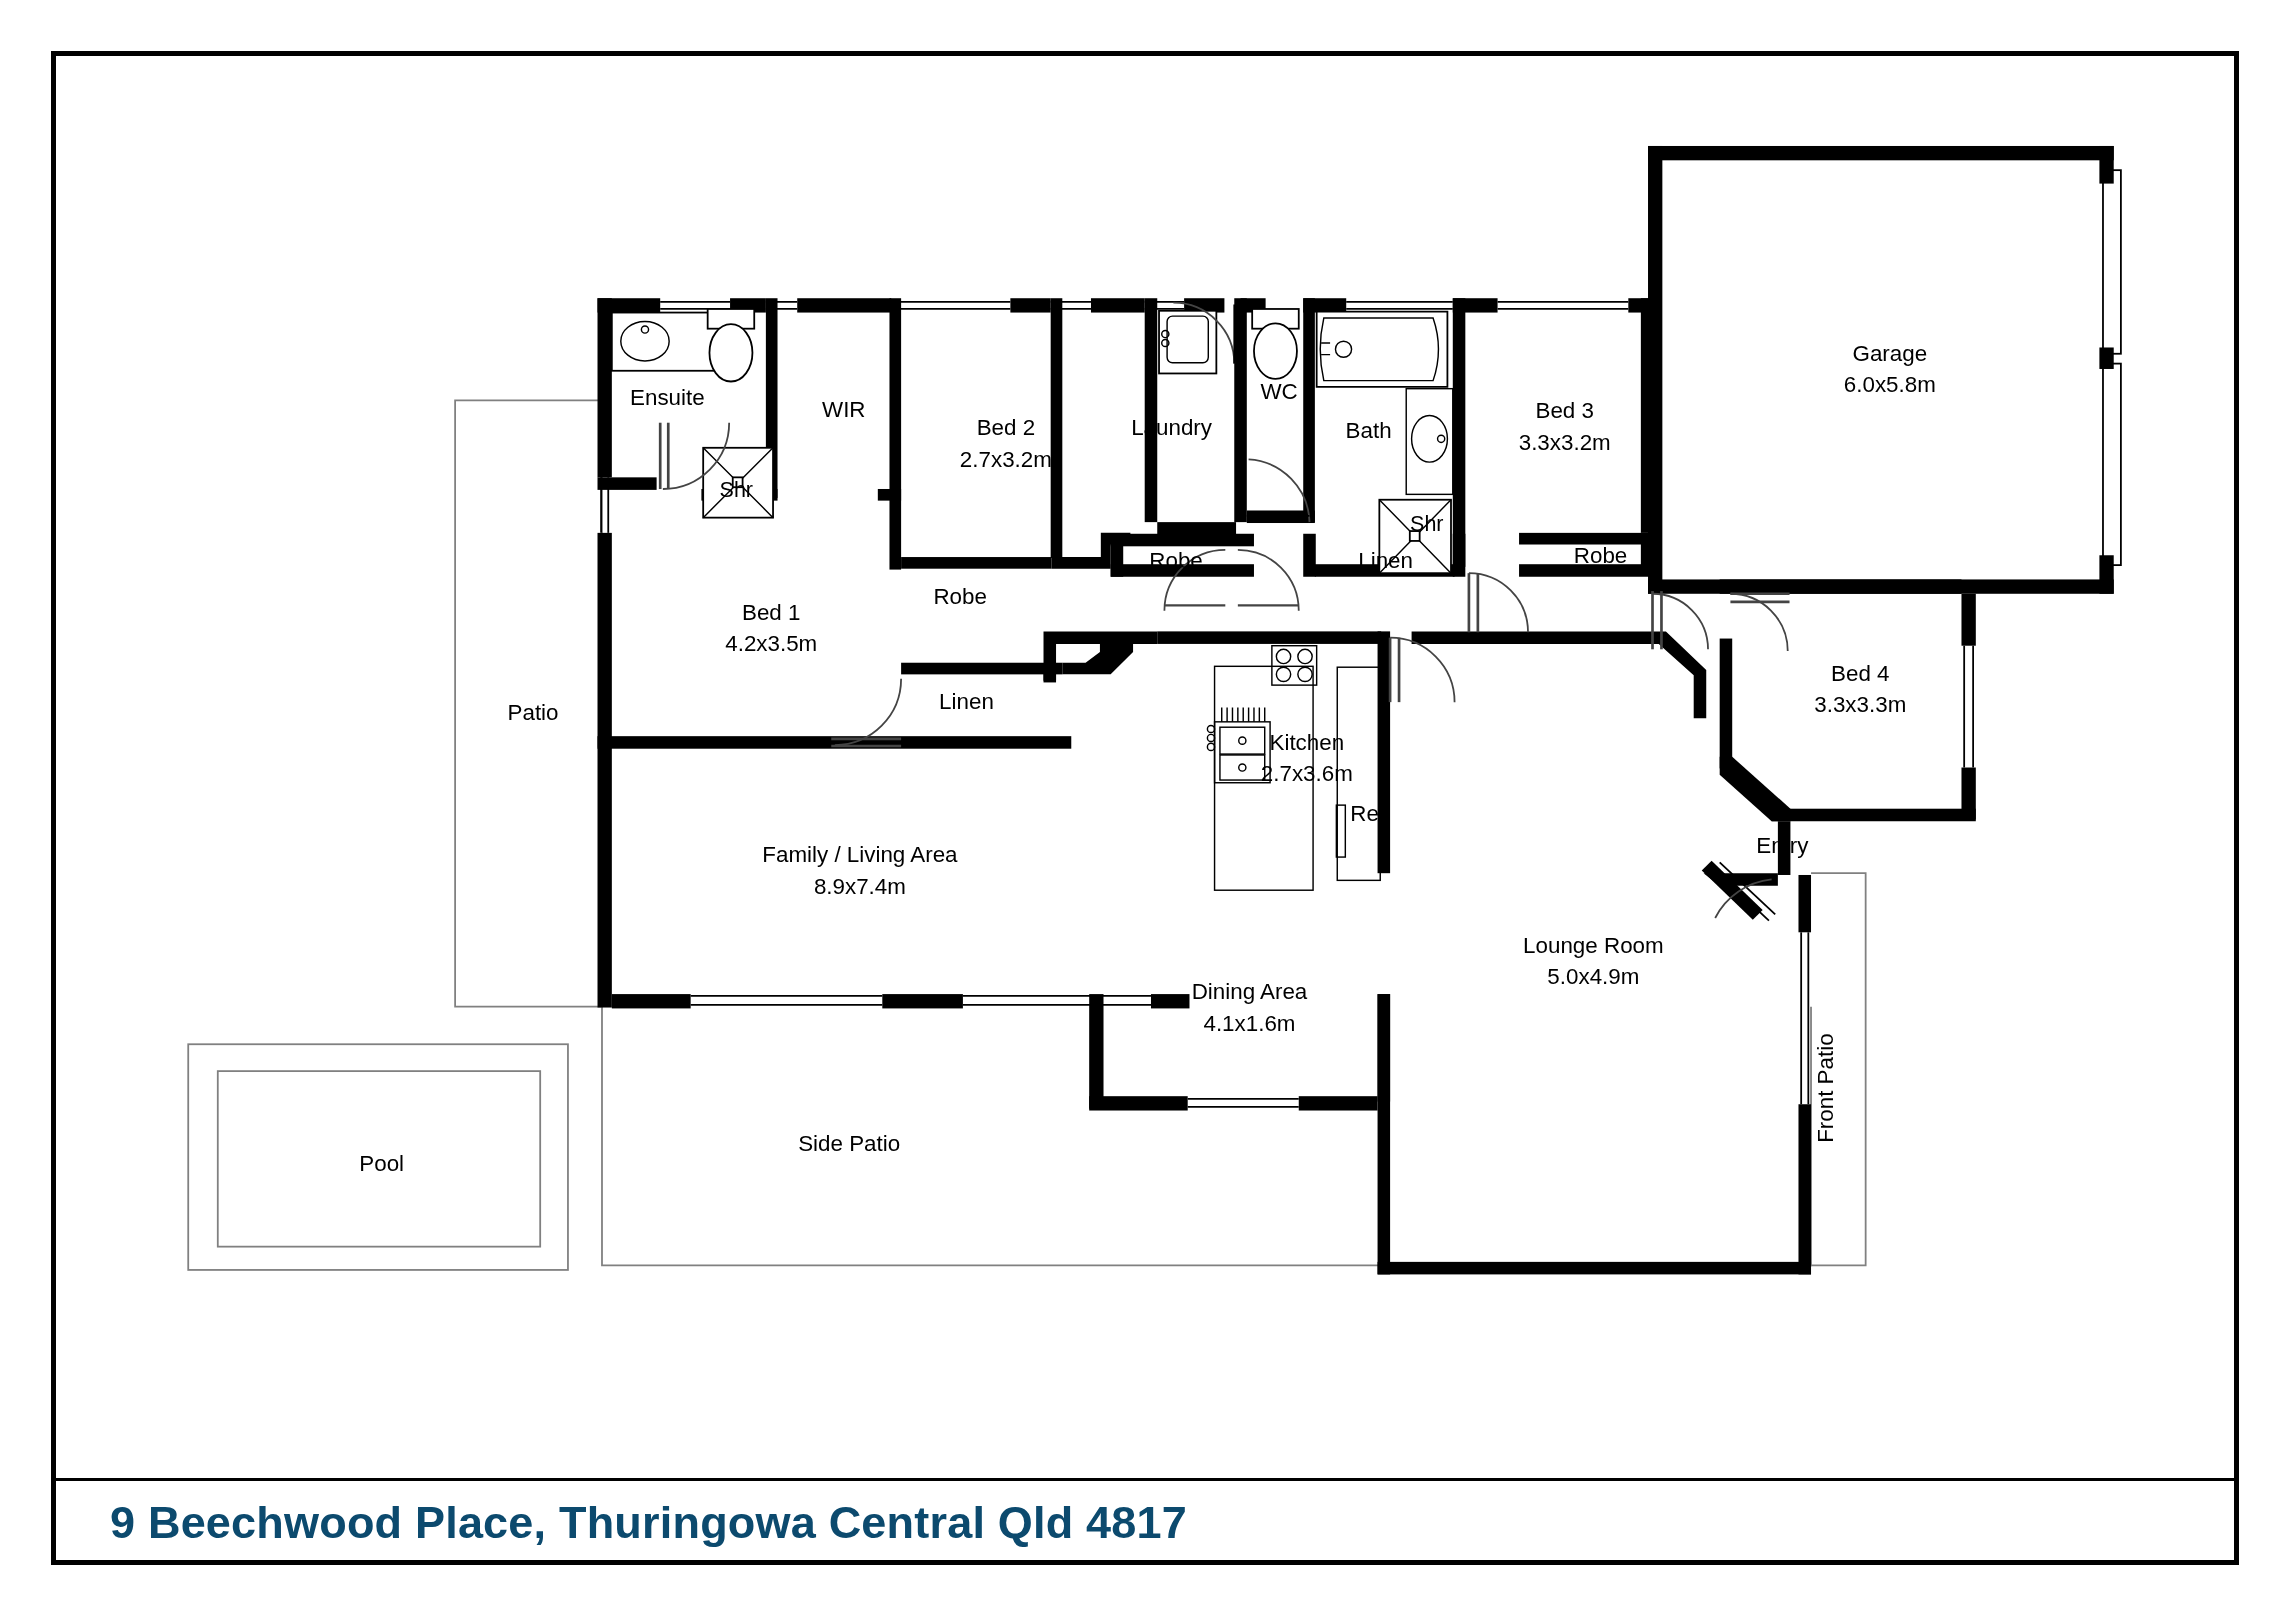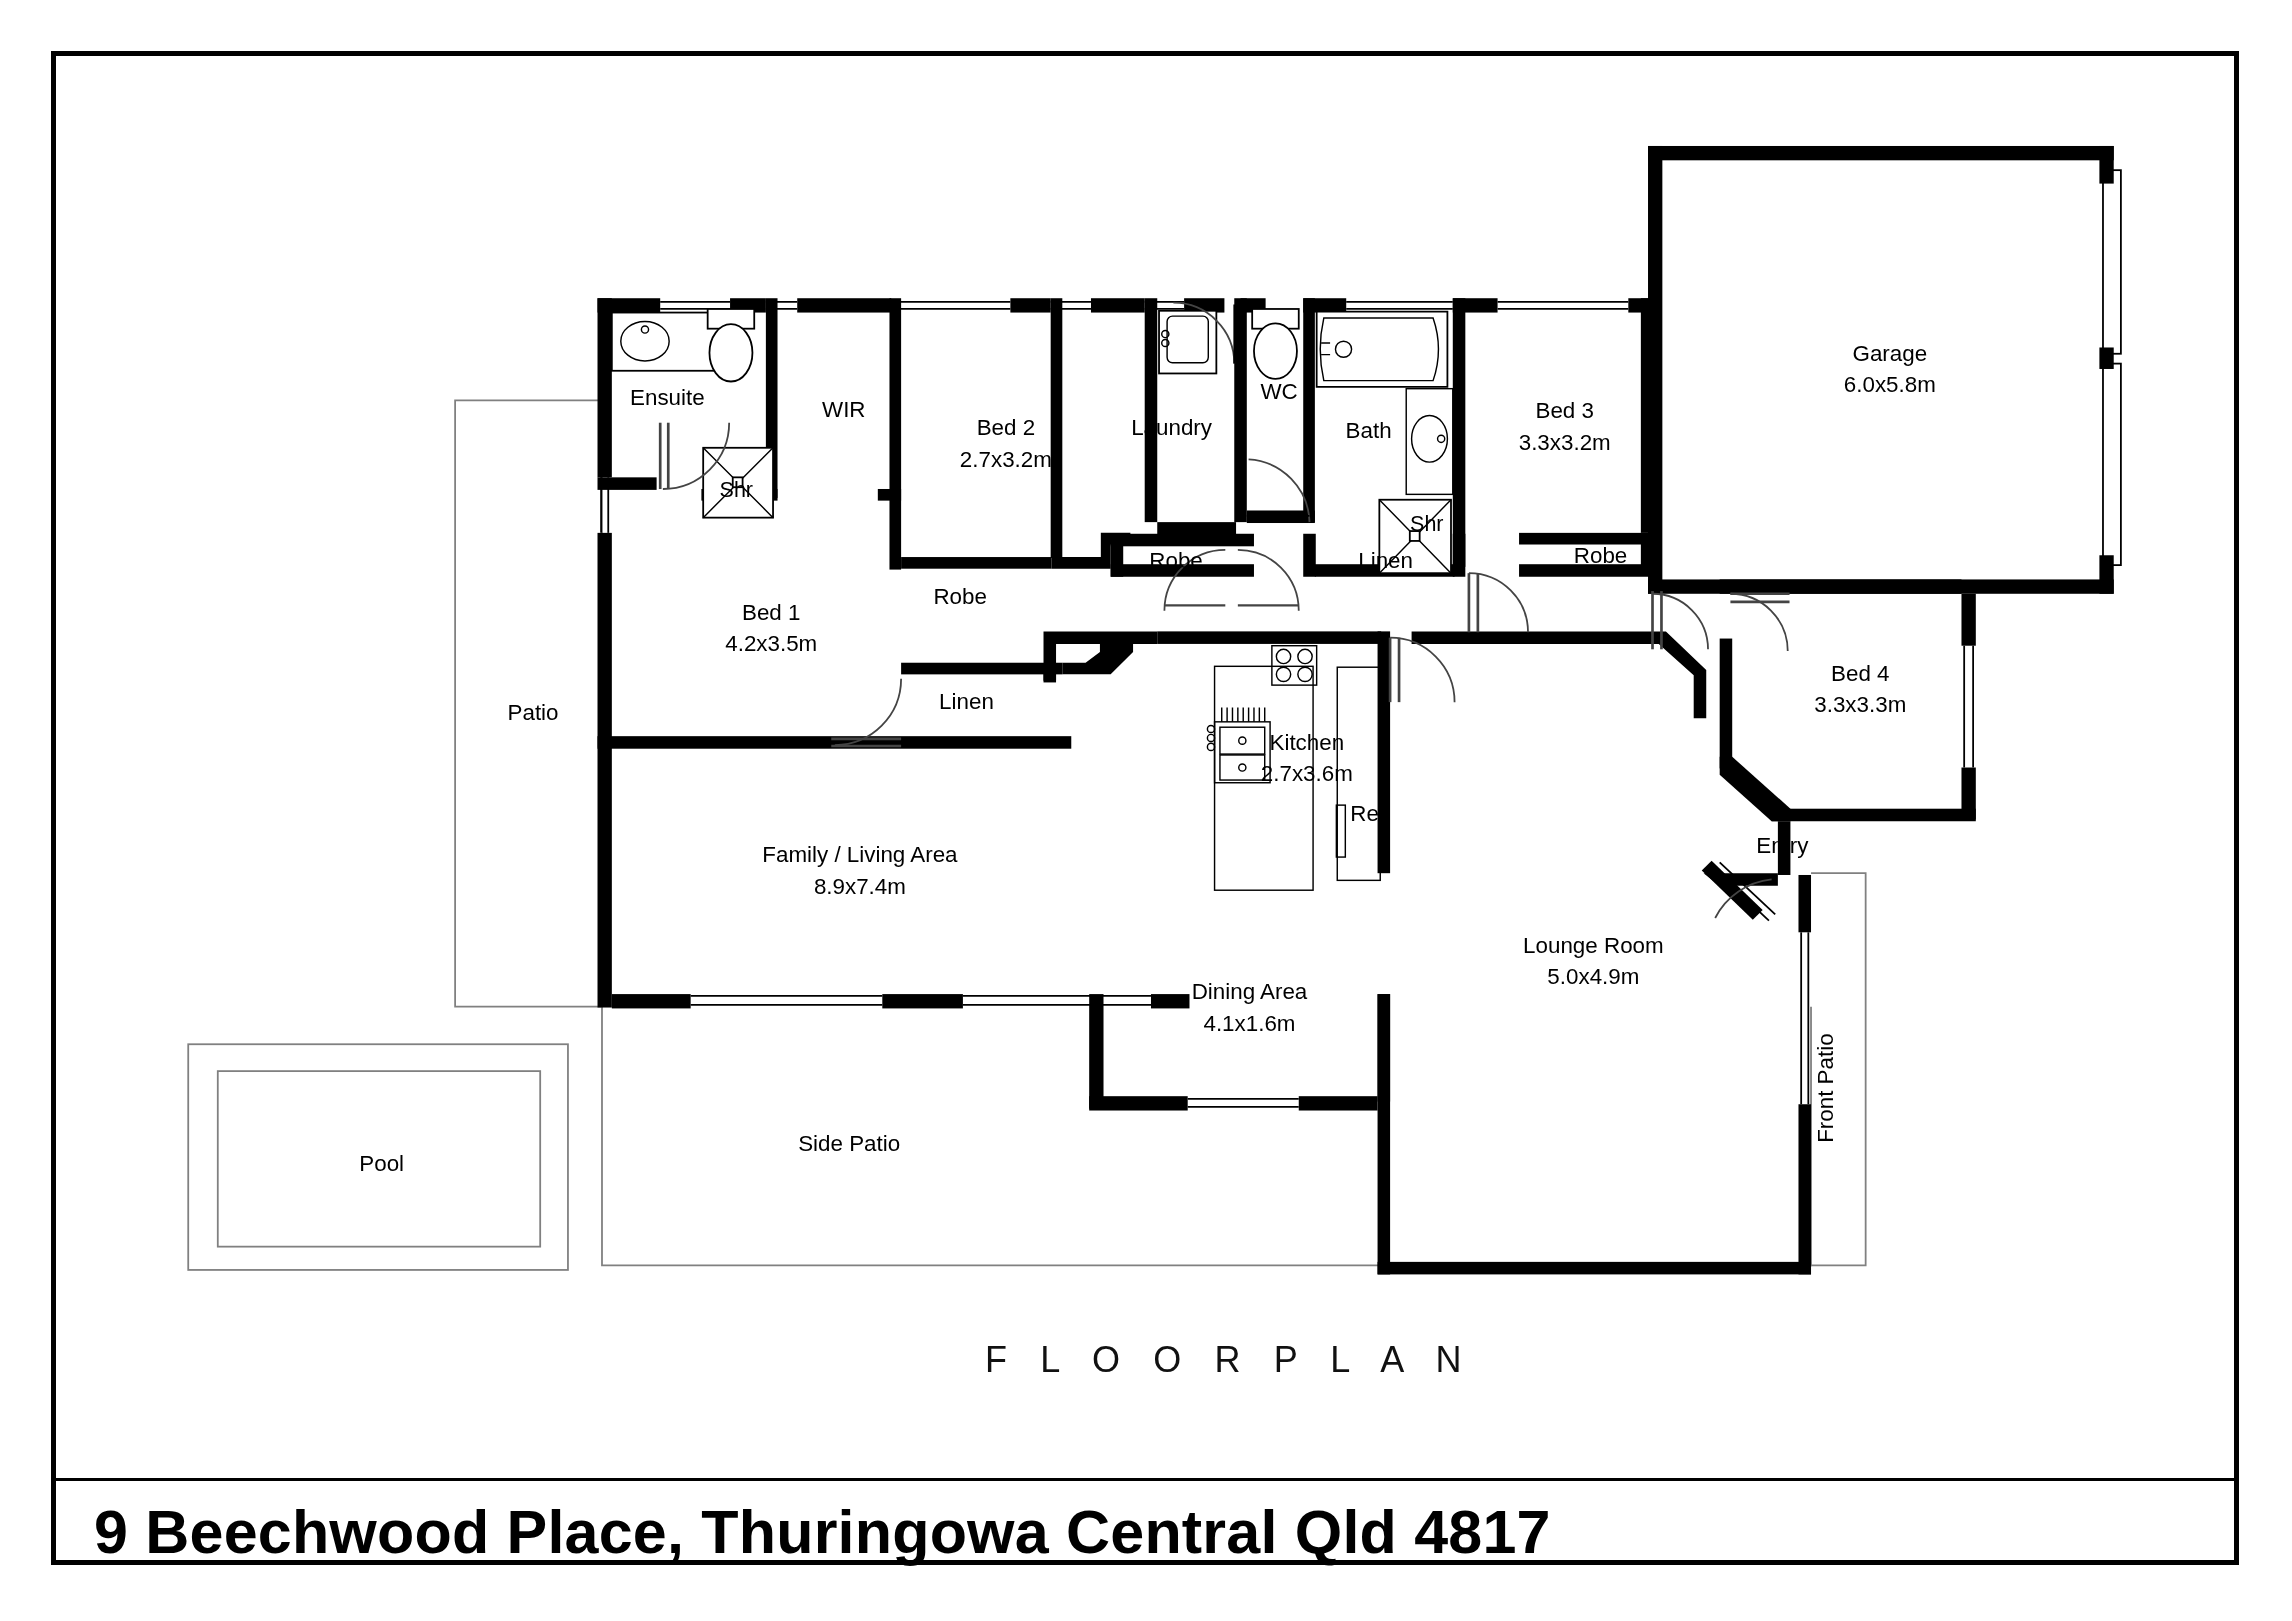--- a/index.html
+++ b/index.html
@@ -1,22 +1,22 @@
 <!DOCTYPE html>
 <html style="font-size:14.3px"><head>
 <meta charset="utf-8">
 <style>
   html,body{margin:0;padding:0;background:#fff;}
   body{width:2293px;height:1621px;font-family:"Liberation Sans",sans-serif;}
   #sheet{position:relative;width:2293px;height:1621px;background:#ffffff;}
   .frame{position:absolute;left:51px;top:51px;width:2188px;height:1514px;
          border:5.4px solid #000;box-sizing:border-box;}
   .divider{position:absolute;left:51px;top:1478px;width:2188px;height:2.7px;background:#000;}
-  .addr{position:absolute;left:94px;top:1497px;font-size:61px;font-weight:bold;
-        letter-spacing:0.2px;color:#000000;white-space:nowrap;}
+  .addr{position:absolute;left:110px;top:1497px;font-size:45px;font-weight:bold;
+        letter-spacing:0.2px;color:#0c4a6e;white-space:nowrap;}
   .planTitle{position:absolute;left:985px;top:1339px;font-size:36px;letter-spacing:11.6px;color:#111;white-space:nowrap;}
   svg{position:absolute;left:0;top:0;}
   text{font-family:"Liberation Sans",sans-serif;fill:#000;}
   .rmlbl{font-size:25px;text-anchor:middle;}
   .smlbl{font-size:24px;text-anchor:middle;}
   .wall{fill:#000;}
   .thin{fill:none;stroke:#000;stroke-width:2;}
   .thinlt{fill:none;stroke:#808080;stroke-width:2;}
   .door{fill:none;stroke:#444;stroke-width:2;}
   .fix{fill:#fff;stroke:#000;stroke-width:2;}
@@ -345,17 +345,16 @@
       <text class="rmlbl" x="1395" y="1116">Dining Area</text>
       <text class="rmlbl" x="1395" y="1151">4.1x1.6m</text>
       <text class="rmlbl" x="1990" y="953">Entry</text>
       <text class="rmlbl" x="2047" y="1215" transform="rotate(-90 2047 1215)">Front Patio</text>
       <text class="rmlbl" x="948" y="1285">Side Patio</text>
       <text class="rmlbl" x="426" y="1307">Pool</text>
     </g>
 
   </svg>
 
-  <div class="planTitle">F L O O R   P L A N</div>
   <div class="addr">9 Beechwood Place, Thuringowa Central Qld 4817</div>
 
 </div>
 
 
 </body></html>

